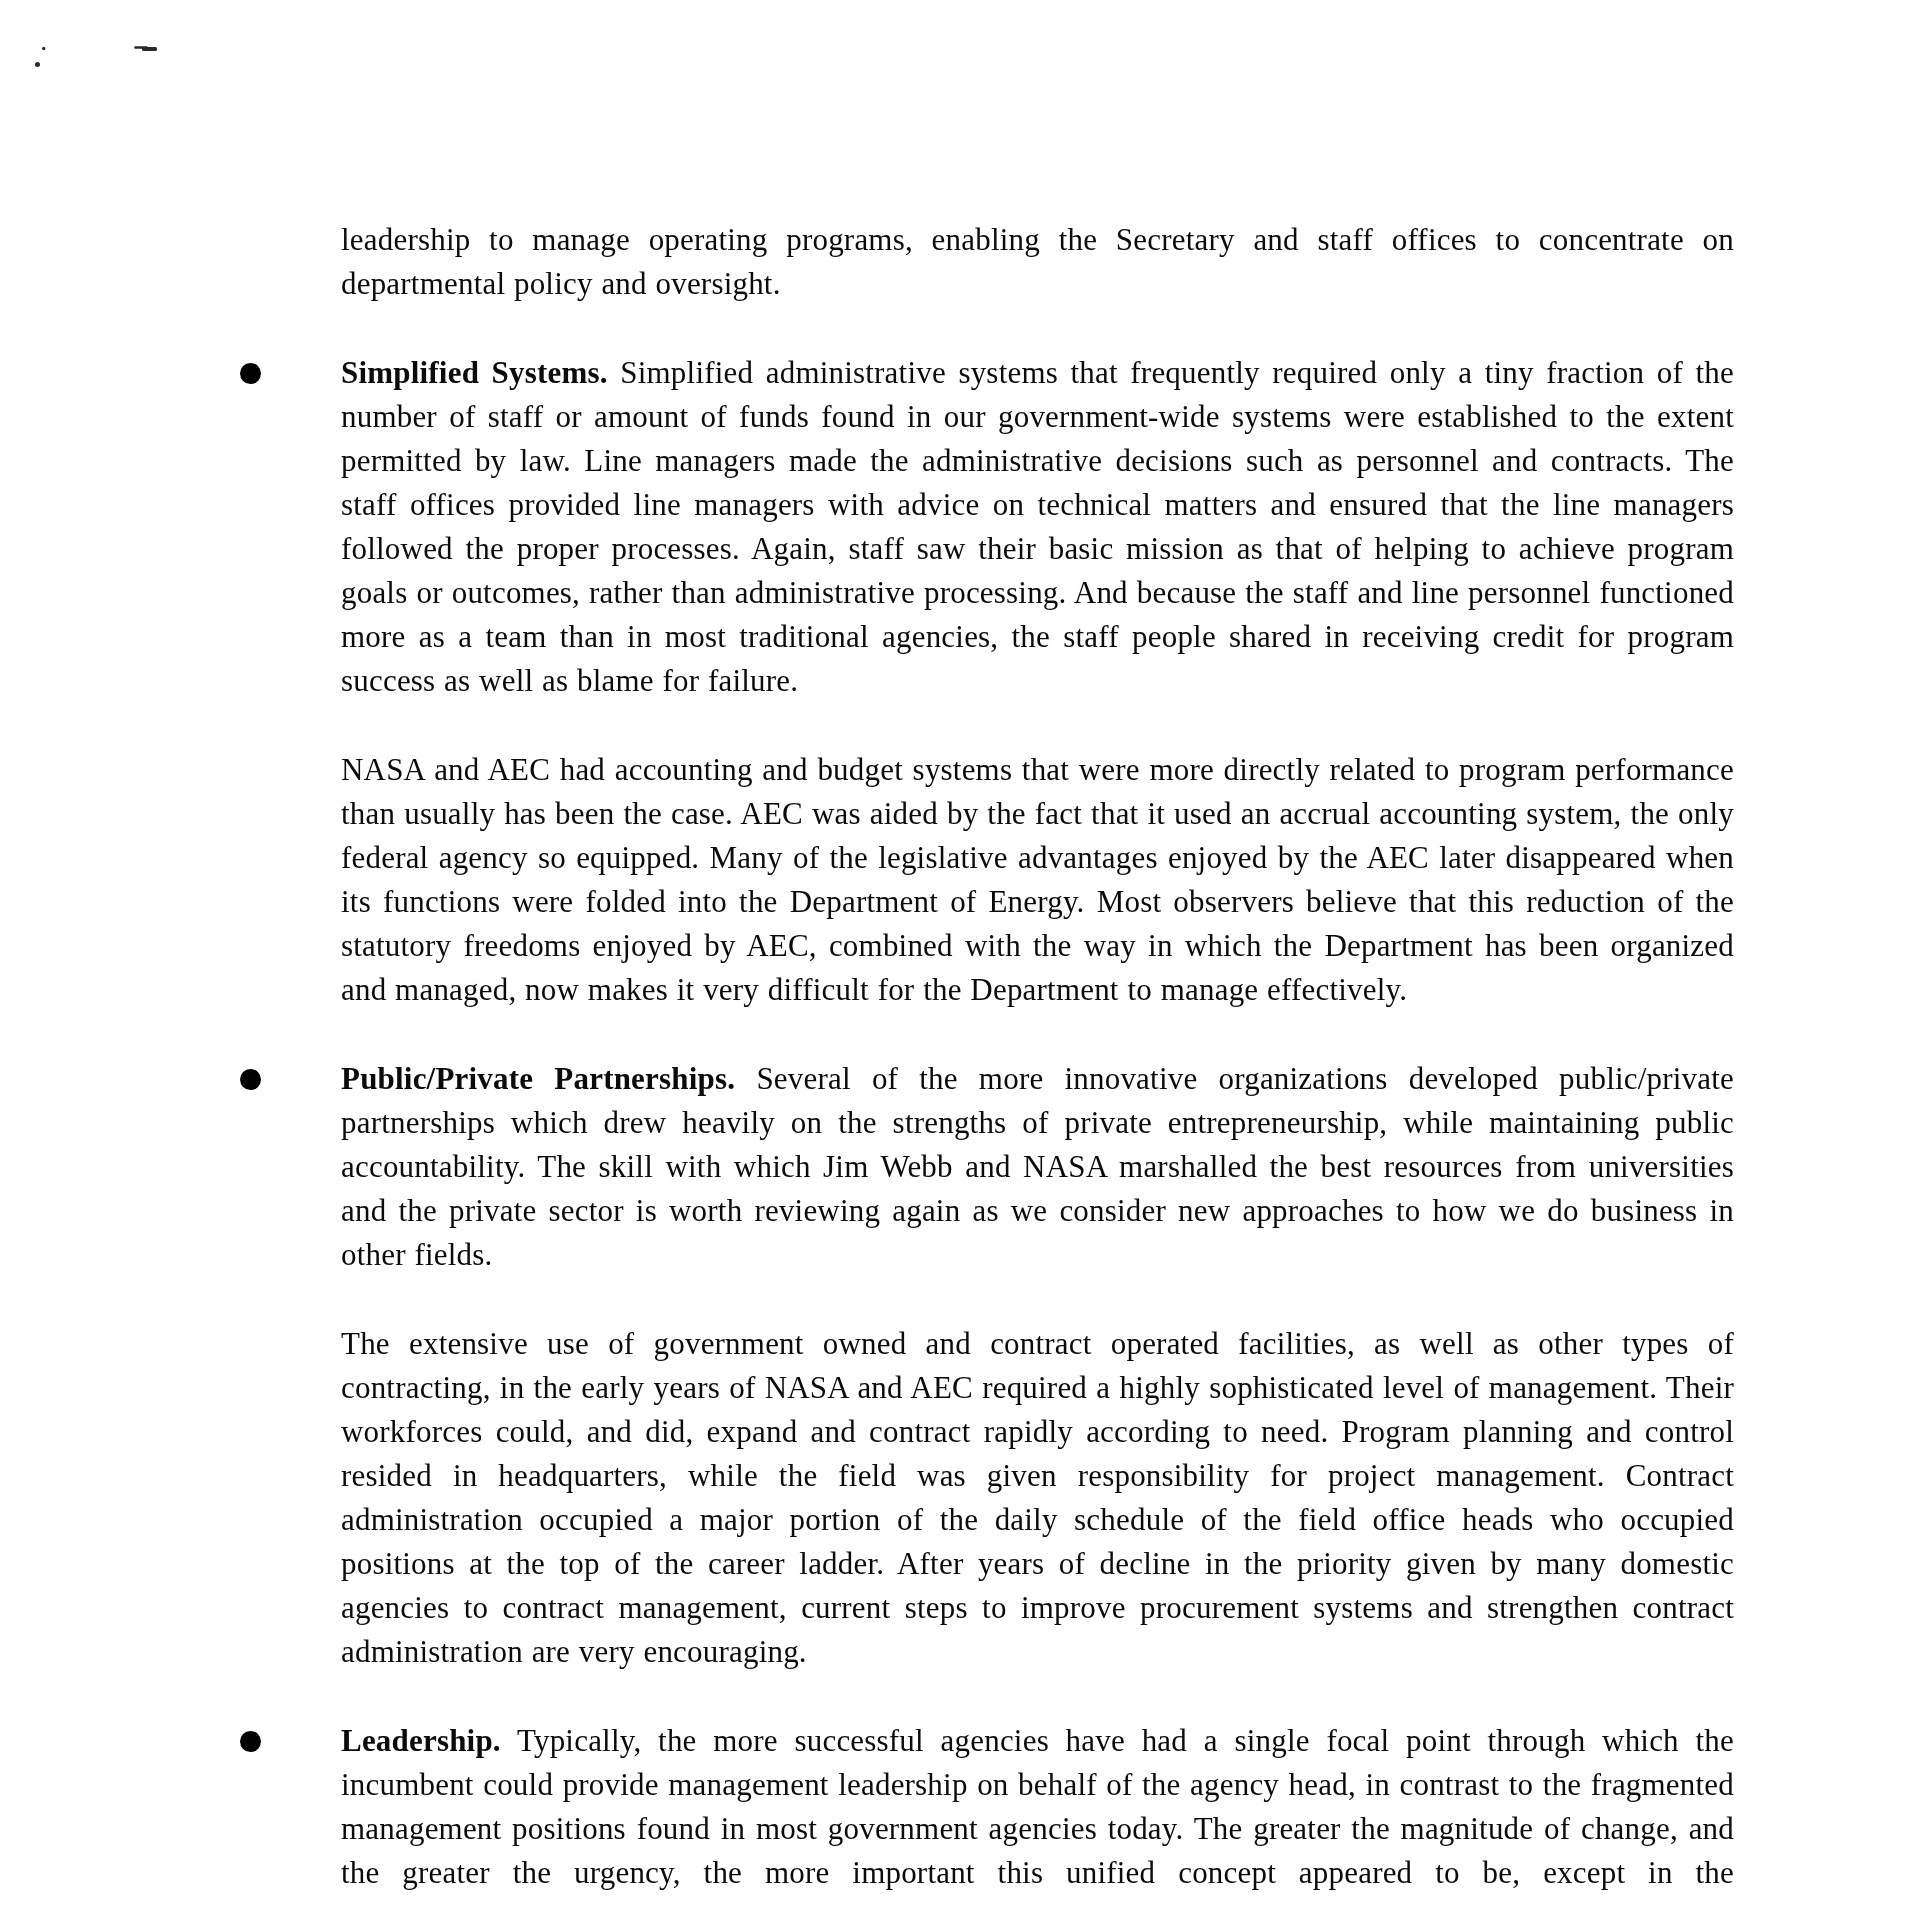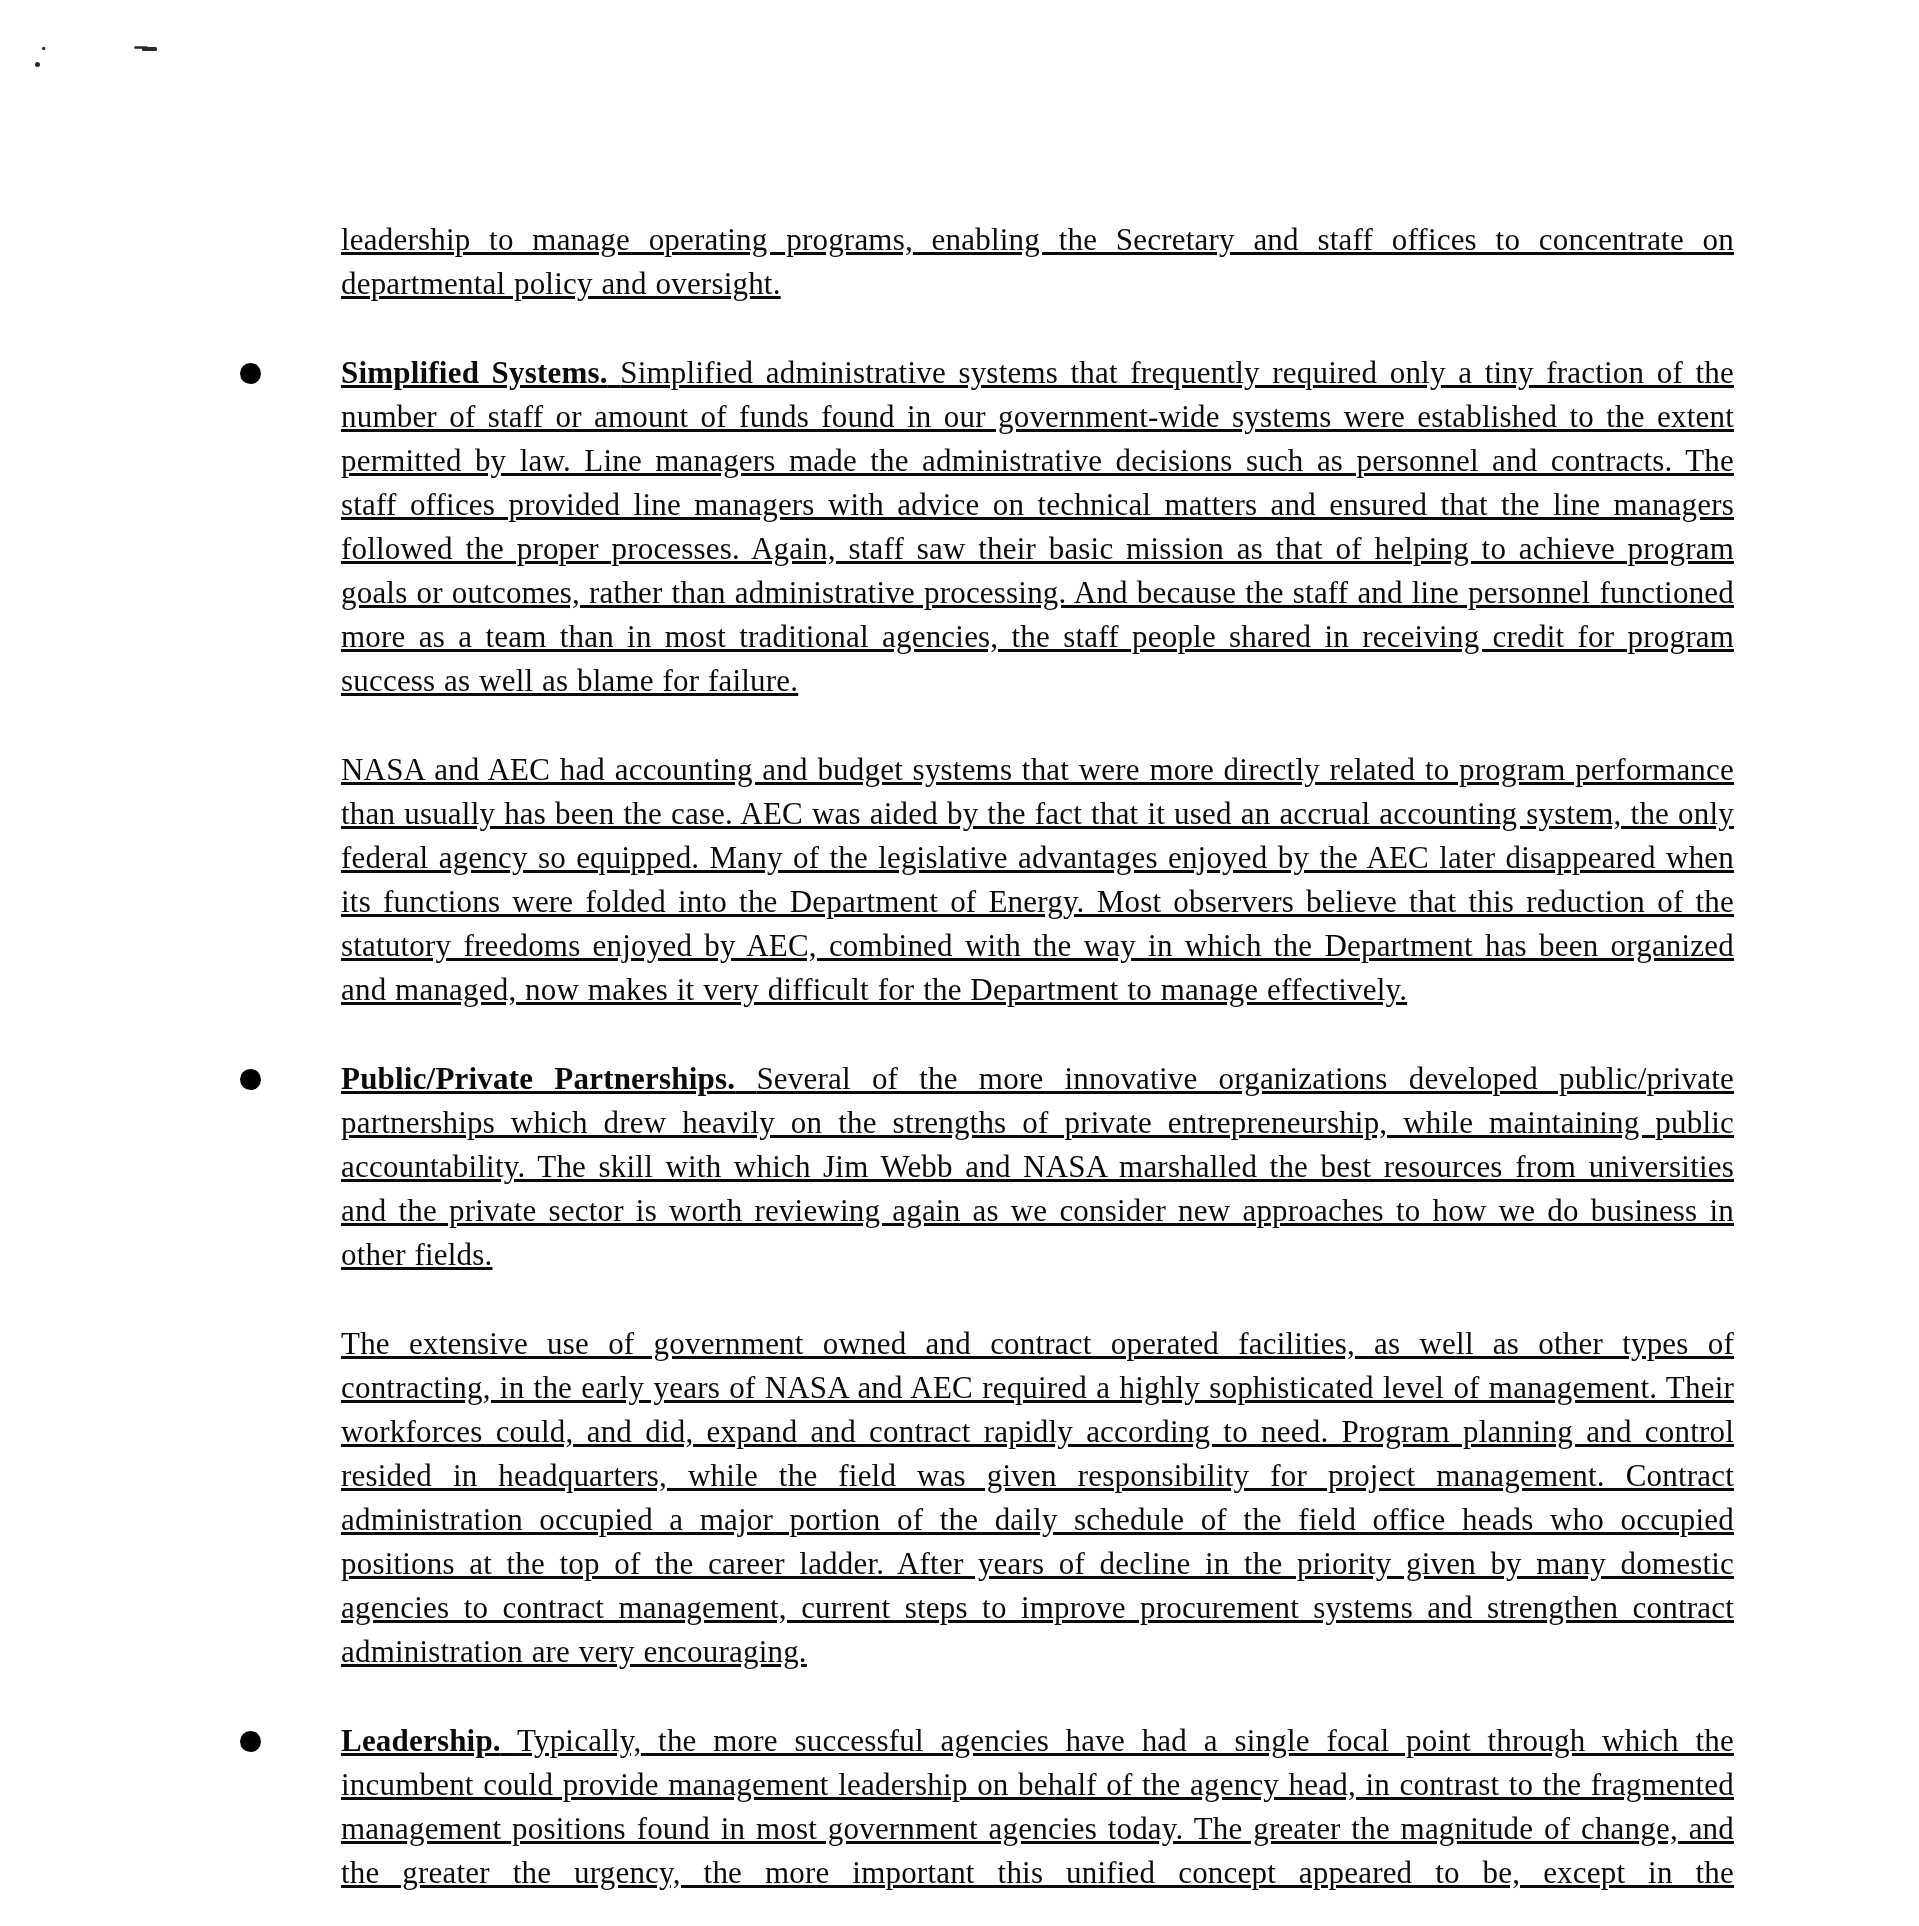--- a/index.html
+++ b/index.html
@@ -15,21 +15,20 @@
   }
   .content {
     position: absolute;
     left: 341px;
     top: 218px;
     width: 1396px;
   }
   .section {
     position: relative;
     margin: 0 3px 45px 0;
-    text-decoration: underline;
   }
   .text {
     margin: 0;
     font-size: 31px;
     line-height: 44px;
     text-align: justify;
     letter-spacing: 0.2px;
     word-spacing: 0.8px;
   }
   .heading { font-weight: bold; }

